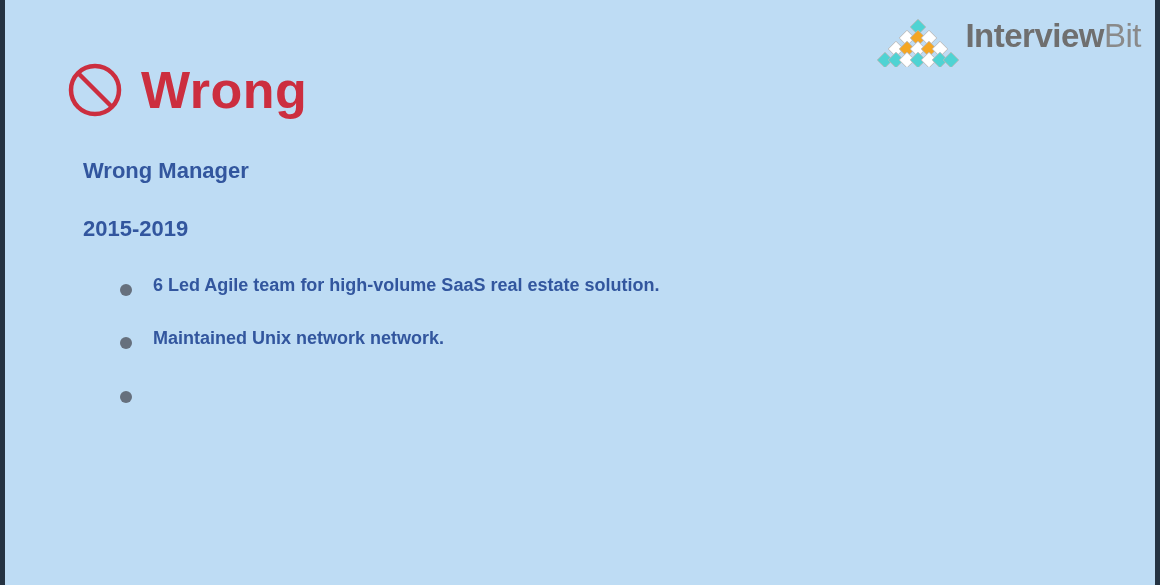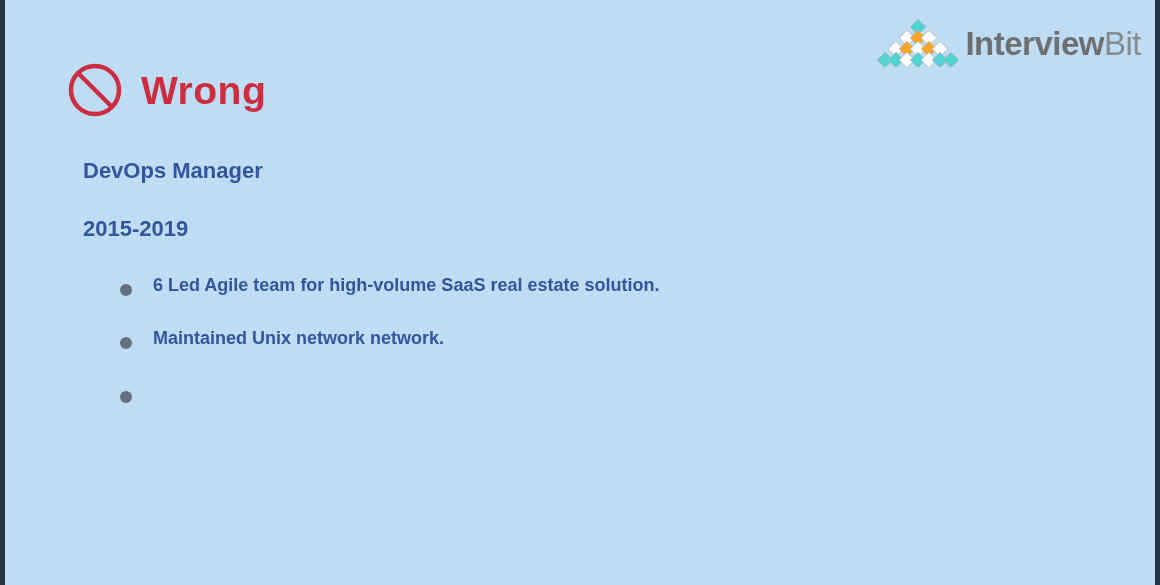--- a/index.html
+++ b/index.html
@@ -25,21 +25,20 @@
     border-right: 5px solid #253342;
     overflow: hidden;
   }
 
   
   .brand {
     position: absolute;
     top: 19px;
     right: 14px;
     display: flex;
-    align-items: center;
     gap: 4px;
   }
 
   .brand-mark {
     width: 86px;
     height: 48px;
     display: block;
   }
 
   .brand-text {
@@ -69,21 +68,21 @@
     gap: 18px;
   }
 
   .verdict-icon {
     width: 56px;
     height: 56px;
     display: block;
   }
 
   .verdict-label {
-    font-size: 39px;
+    font-size: 52px;
     font-weight: bold;
     color: #cc2e3f;
     letter-spacing: 0.5px;
     line-height: 1;
   }
 
   
   .content {
     position: absolute;
     left: 78px;
@@ -165,21 +164,21 @@
 
   <div class="verdict">
     <svg class="verdict-icon" viewBox="0 0 56 56">
       <circle cx="28" cy="28" r="24" fill="none" stroke="#cc2e3f" stroke-width="4.5"></circle>
       <line x1="11" y1="11" x2="45" y2="45" stroke="#cc2e3f" stroke-width="4.5"></line>
     </svg>
     <span class="verdict-label">Wrong</span>
   </div>
 
   <div class="content">
-    <div class="meta-line">DevOps Manager</div>
+    <div class="meta-line">Wrong Manager</div>
     <div class="meta-line">2015-2019</div>
 
     <ul class="bullet-list">
       <li class="bullet-item">
         <span class="bullet-dot"></span>
         <span>6 Led Agile team for high-volume SaaS real estate solution.</span>
       </li>
       <li class="bullet-item">
         <span class="bullet-dot"></span>
         <span>Maintained Unix network network.</span>

